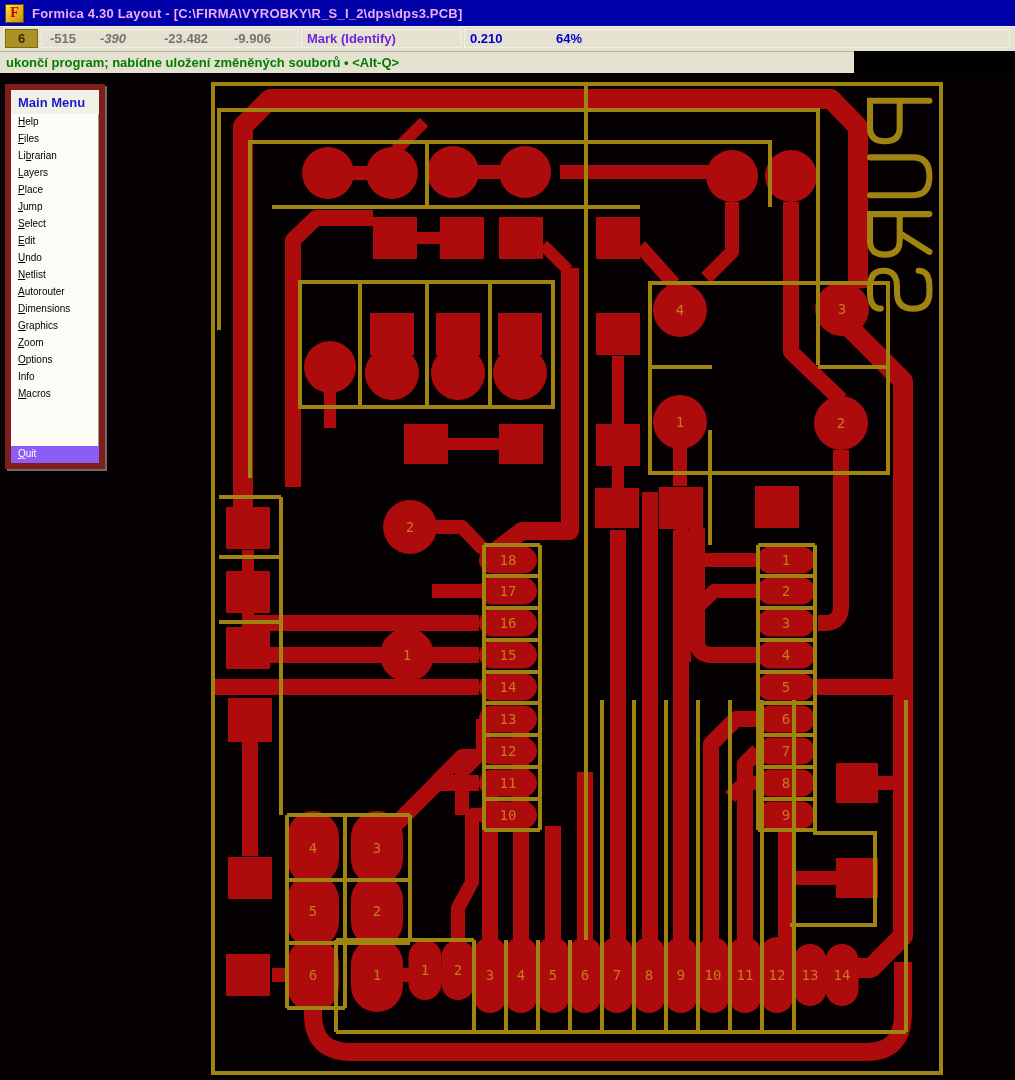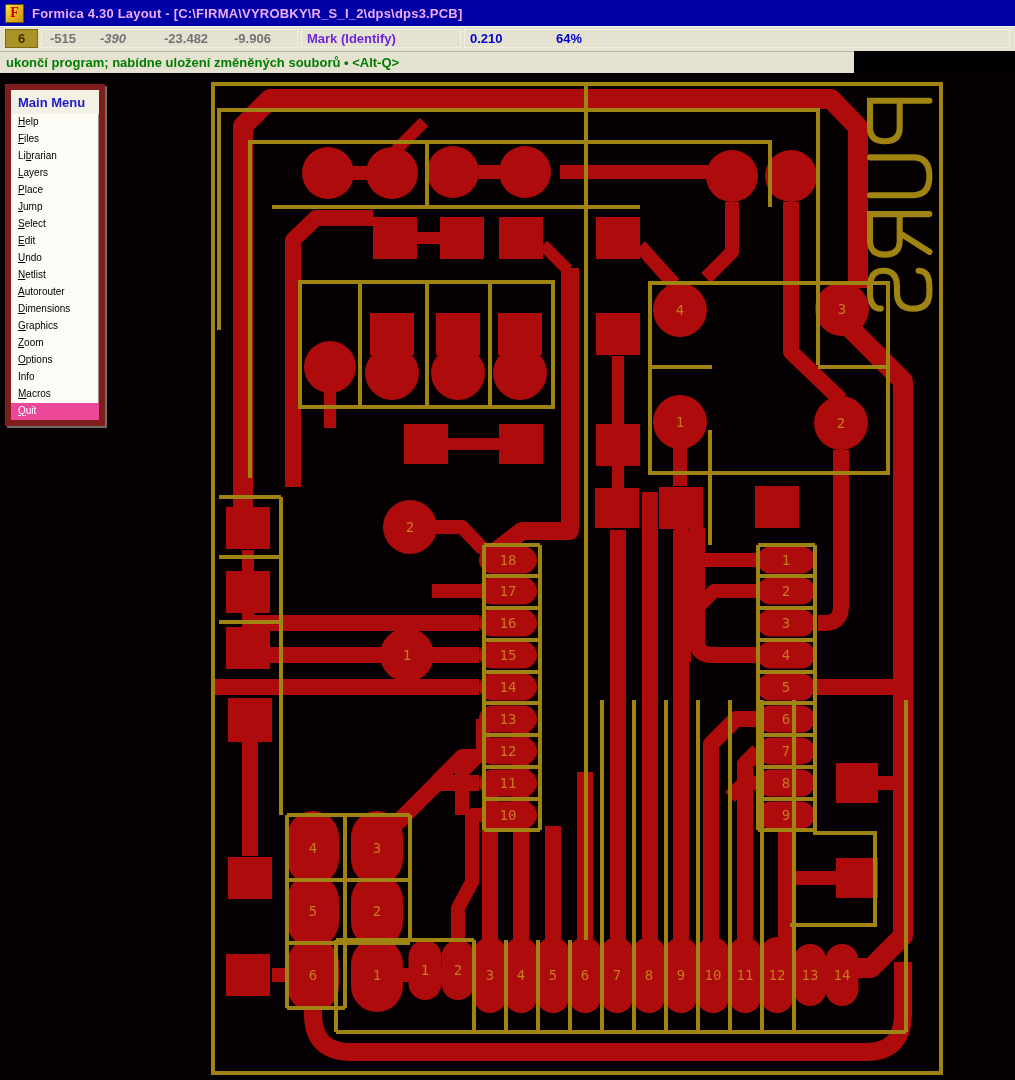--- a/index.html
+++ b/index.html
@@ -29,21 +29,21 @@
 
   .statusline{position:absolute;left:0;top:51px;width:854px;height:22px;background:#e6e2d2;
               border-top:1px solid #b8b4a4;color:#007d00;font-size:13px;font-weight:bold;
               padding:3px 0 0 6px;box-sizing:border-box;}
 
   
   .menu{position:absolute;left:5px;top:84px;width:88px;background:#fcfbf6;z-index:10;
         border:6px solid #7f1d1d;box-shadow:inset 1px 1px 0 #ffffff,inset -1px -1px 0 #9a968a,2px 2px 0 rgba(120,120,110,0.9);}
   .menu-title{color:#1a1acc;font-weight:bold;font-size:13px;padding:5px 0 4px 7px;background:#f3f0e5;}
   .menu-item{font-size:10px;color:#000;height:17px;line-height:16px;padding-left:7px;cursor:default;}
-  .menu-item.selected{background:#ec4899;color:#fff;}
+  .menu-item.selected{background:#8b5cf6;color:#fff;margin-top:43px;}
 
   
   .pcb-wrap{position:absolute;left:0;top:73px;width:1015px;height:1007px;background:#050103;}
   svg text{font-family:"DejaVu Sans Mono",monospace;}
 </style>
 </head>
 <body>
 
 <div class="titlebar">
   <div class="app-icon">F</div>

